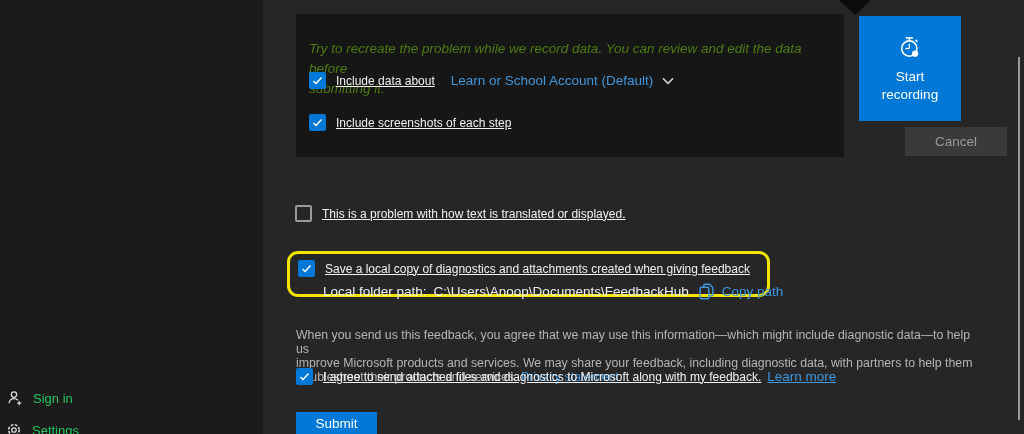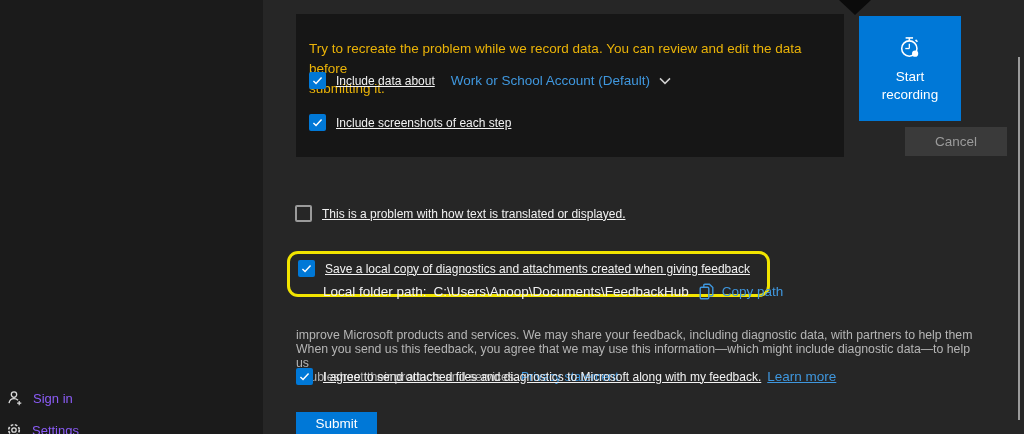--- a/index.html
+++ b/index.html
@@ -2,28 +2,28 @@
 <html><head>
 <meta charset="utf-8">
 <style>
   html,body{margin:0;padding:0;background:#262626;}
   *{box-sizing:border-box;font-family:"Liberation Sans",sans-serif;}
   .app{position:relative;width:1024px;height:434px;background:#262626;overflow:hidden;color:#f2f2f2;}
 
   
   .sidebar{position:absolute;left:0;top:0;width:263px;height:434px;background:#1b1b1b;}
   .side-item{position:absolute;display:flex;align-items:center;gap:10px;height:18px;
-             font-size:13px;color:#8b5cf6;cursor:pointer;white-space:nowrap;}
+             font-size:13px;color:#22c55e;cursor:pointer;white-space:nowrap;}
   .side-item.signin{left:7px;top:389px;}
   .side-item.settings{left:6px;top:421px;}
   .side-item svg{flex:0 0 auto;display:block;}
 
   
   .card{position:absolute;left:296px;top:14px;width:548px;height:143px;background:#161616;}
-  .card .desc{position:absolute;left:13px;top:11px;width:525px;font-size:13.5px;line-height:20px;color:#eab308;}
+  .card .desc{position:absolute;left:13px;top:11px;width:525px;font-size:13.5px;line-height:20px;color:#4d7c0f;font-style:italic;}
   .card .desc span{display:block;}
   .row{display:flex;align-items:center;}
   .card .row1{position:absolute;left:13px;top:58px;}
   .card .row2{position:absolute;left:13px;top:100px;}
 
   
   .cb{width:17px;height:17px;border-radius:2px;flex:0 0 auto;display:flex;align-items:center;justify-content:center;cursor:pointer;}
   .cb.checked{background:#0078d7;}
   .cb.unchecked{background:transparent;border:2px solid #9a9a9a;}
   .cb svg{display:block;}
@@ -100,21 +100,21 @@
       <span>Try to recreate the problem while we record data. You can review and edit the data before</span>
       <span>submitting it.</span>
     </p>
     <div class="row row1">
       <div class="cb checked">
         <svg width="13" height="13" viewBox="0 0 16 16">
           <path d="M3 8.6l3.2 3L13 4.4" stroke="#fff" stroke-width="1.8" fill="none"></path>
         </svg>
       </div>
       <span class="cb-label">Include data about</span>
-      <a class="link acct-link">Work or School Account (Default)</a>
+      <a class="link acct-link">Learn or School Account (Default)</a>
       <span class="chev">
         <svg width="12" height="8" viewBox="0 0 12 8">
             <path d="M1 1.4l5 5 5-5" stroke="#cfcfcf" stroke-width="1.5" fill="none"></path>
           </svg>
       </span>
     </div>
     <div class="row row2">
       <div class="cb checked">
         <svg width="13" height="13" viewBox="0 0 16 16">
           <path d="M3 8.6l3.2 3L13 4.4" stroke="#fff" stroke-width="1.8" fill="none"></path>
@@ -159,22 +159,22 @@
         <svg width="15" height="17" viewBox="0 0 15 17" fill="none">
           <rect x="1.2" y="4.2" width="8.6" height="11.6" rx="1.2" stroke="#3f97de" stroke-width="1.4"></rect>
           <path d="M4.8 4V2.2c0-.6.4-1 1-1h4.6L13.8 4.6v7.2c0 .6-.4 1-1 1h-2.6" stroke="#3f97de" stroke-width="1.4" fill="none"></path>
         </svg>
       </span>
       <a class="link copy-link">Copy path</a>
     </div>
   </div>
 
   <p class="privacy">
+    <span>When you send us this feedback, you agree that we may use this information—which might include diagnostic data—to help us</span>
     <span>improve Microsoft products and services. We may share your feedback, including diagnostic data, with partners to help them</span>
-    <span>When you send us this feedback, you agree that we may use this information—which might include diagnostic data—to help us</span>
     <span class="l3"><span class="inline">troubleshoot their products and services.</span>
       <a class="link inline">Privacy statement</a></span>
   </p>
 
   <div class="row row-agree">
     <div class="cb checked">
       <svg width="13" height="13" viewBox="0 0 16 16">
         <path d="M3 8.6l3.2 3L13 4.4" stroke="#fff" stroke-width="1.8" fill="none"></path>
       </svg>
     </div>

